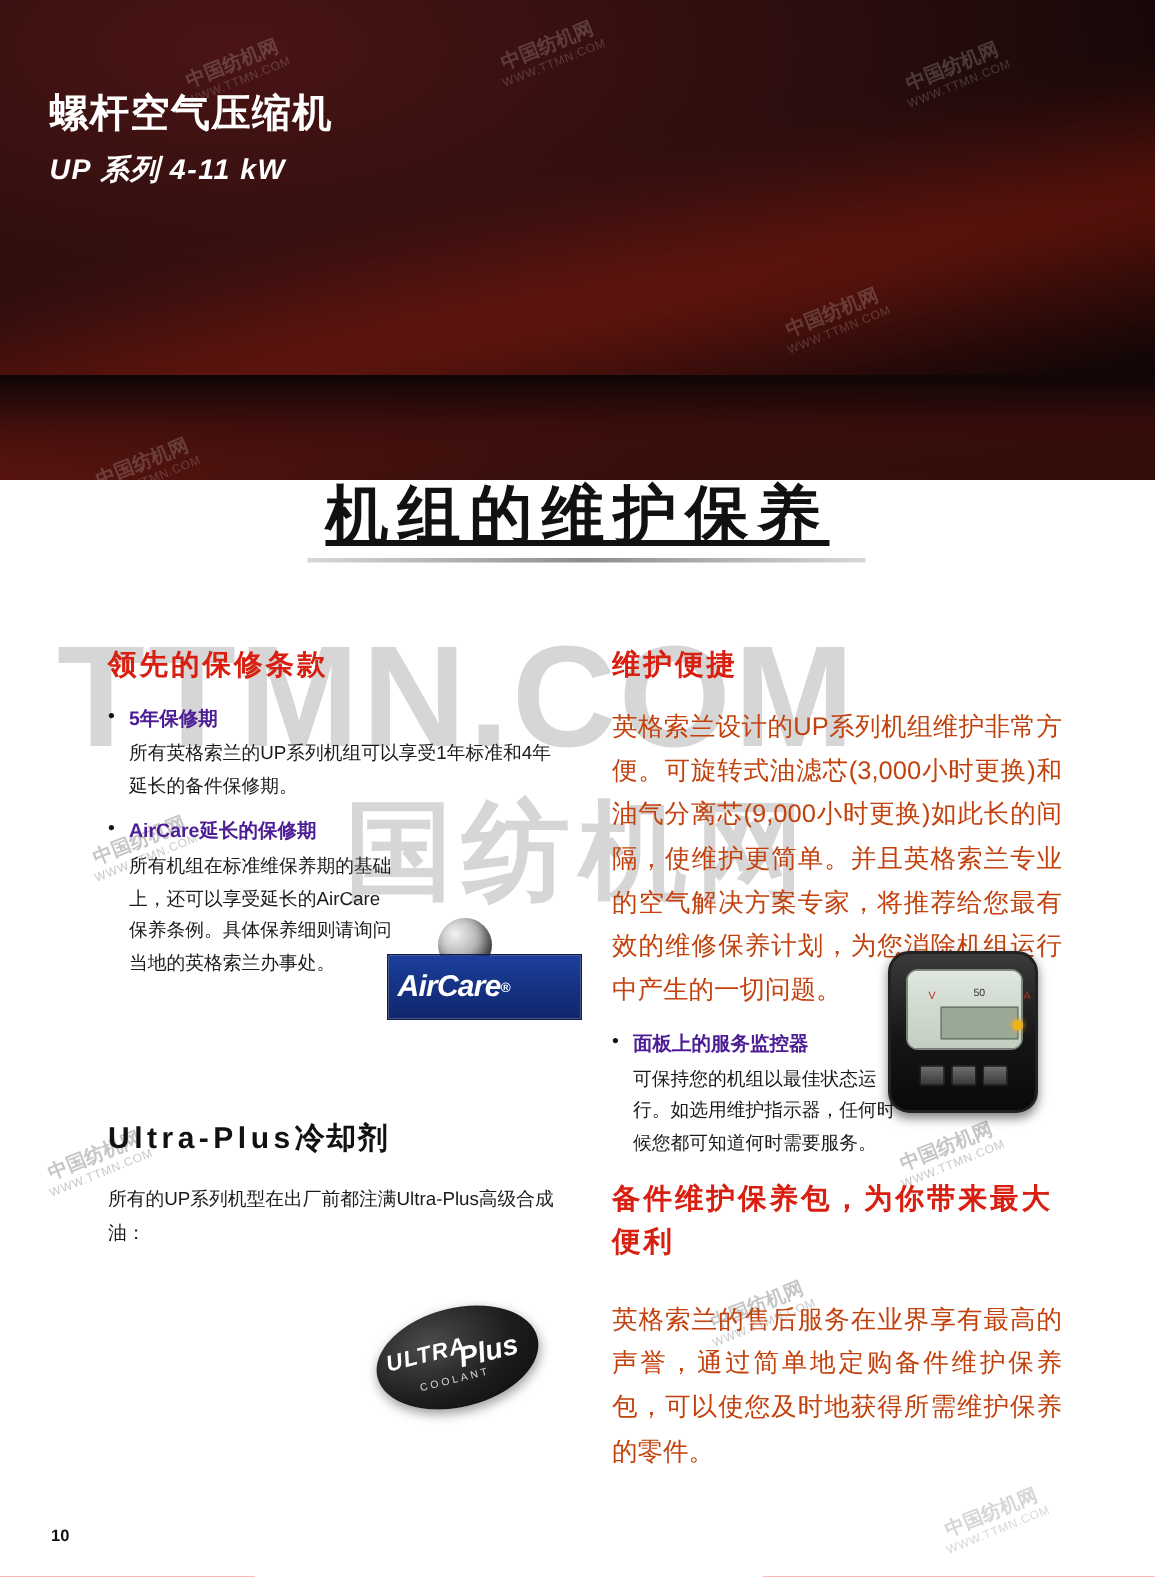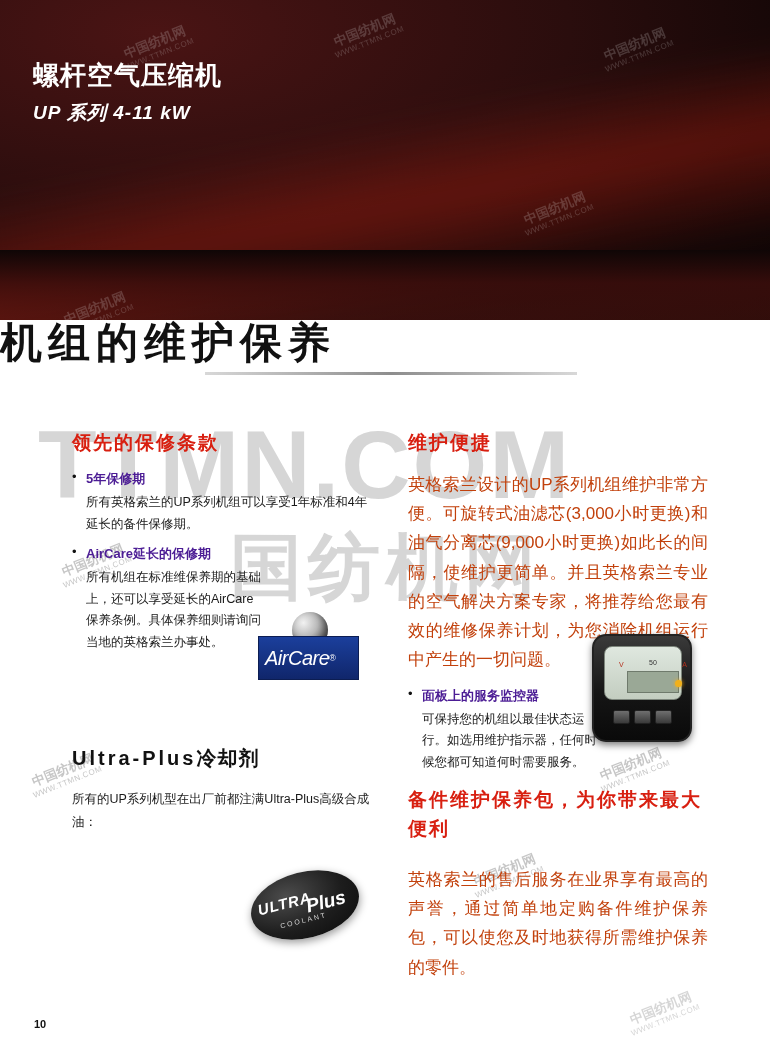--- a/index.html
+++ b/index.html
@@ -50,22 +50,22 @@
   }
   .brand .l1{
     font-size:26px;font-weight:700;letter-spacing:1px;line-height:1.2;
   }
   .brand .l2{
     font-size:19px;font-weight:700;font-style:italic;letter-spacing:1px;margin-top:9px;
   }
 
   
   .main-title{
-    position:absolute;left:0;top:315px;width:770px;
-    font-size:42px;font-weight:700;color:#111;letter-spacing:6px;
+    position:absolute;left:0;top:315px;width:770px;text-align:center;
+    font-size:42px;font-weight:700;color:#111;letter-spacing:6px;text-decoration:underline;
   }
   .title-rule{
     position:absolute;left:205px;top:372px;width:372px;height:3px;
     background:linear-gradient(90deg,#d8d8d8,#8d8d8d,#d8d8d8);
   }
 
   
   .col-left{position:absolute;left:72px;top:430px;width:300px;}
   .col-right{position:absolute;left:408px;top:430px;width:300px;}
 
@@ -91,24 +91,24 @@
     margin:0 0 16px 0;font-size:20px;font-weight:700;color:#111;letter-spacing:1px;
   }
   .ultra-head .sp{letter-spacing:3px;}
   .ultra-body{font-size:12.5px;line-height:1.8;color:#1a1a1a;margin:0 0 14px 0;}
   ul.bul2{margin:0;padding:0;list-style:none;}
   ul.bul2 > li{position:relative;padding-left:14px;margin-bottom:7px;font-size:12.5px;color:#1a1a1a;}
   ul.bul2 > li::before{content:"•";position:absolute;left:0;top:-1px;color:#111;font-size:13px;}
 
   
   .aircare{
-    position:absolute;left:258px;top:636px;width:101px;height:44px;
+    position:absolute;left:258px;top:636px;width:130px;height:44px;
     background:linear-gradient(180deg,#1b3f9c 0%,#10266b 100%);
     border:1px solid #0c1d52;
-    color:#fff;font-size:20px;font-weight:400;font-style:italic;
+    color:#fff;font-size:20px;font-weight:700;font-style:italic;
     display:flex;align-items:center;justify-content:flex-start;padding-left:6px;
     box-sizing:border-box;letter-spacing:-.5px;
   }
   .aircare .sup{font-size:9px;vertical-align:super;font-style:normal;}
   .aircare-globe{
     position:absolute;left:292px;top:612px;width:36px;height:36px;border-radius:50%;
     background:radial-gradient(circle at 32% 30%, #f2f2f2 0%, #b9b9b9 40%, #6d6d6d 75%, #3d3d3d 100%);
     box-shadow:inset -3px -4px 7px rgba(0,0,0,.45);
   }
 

